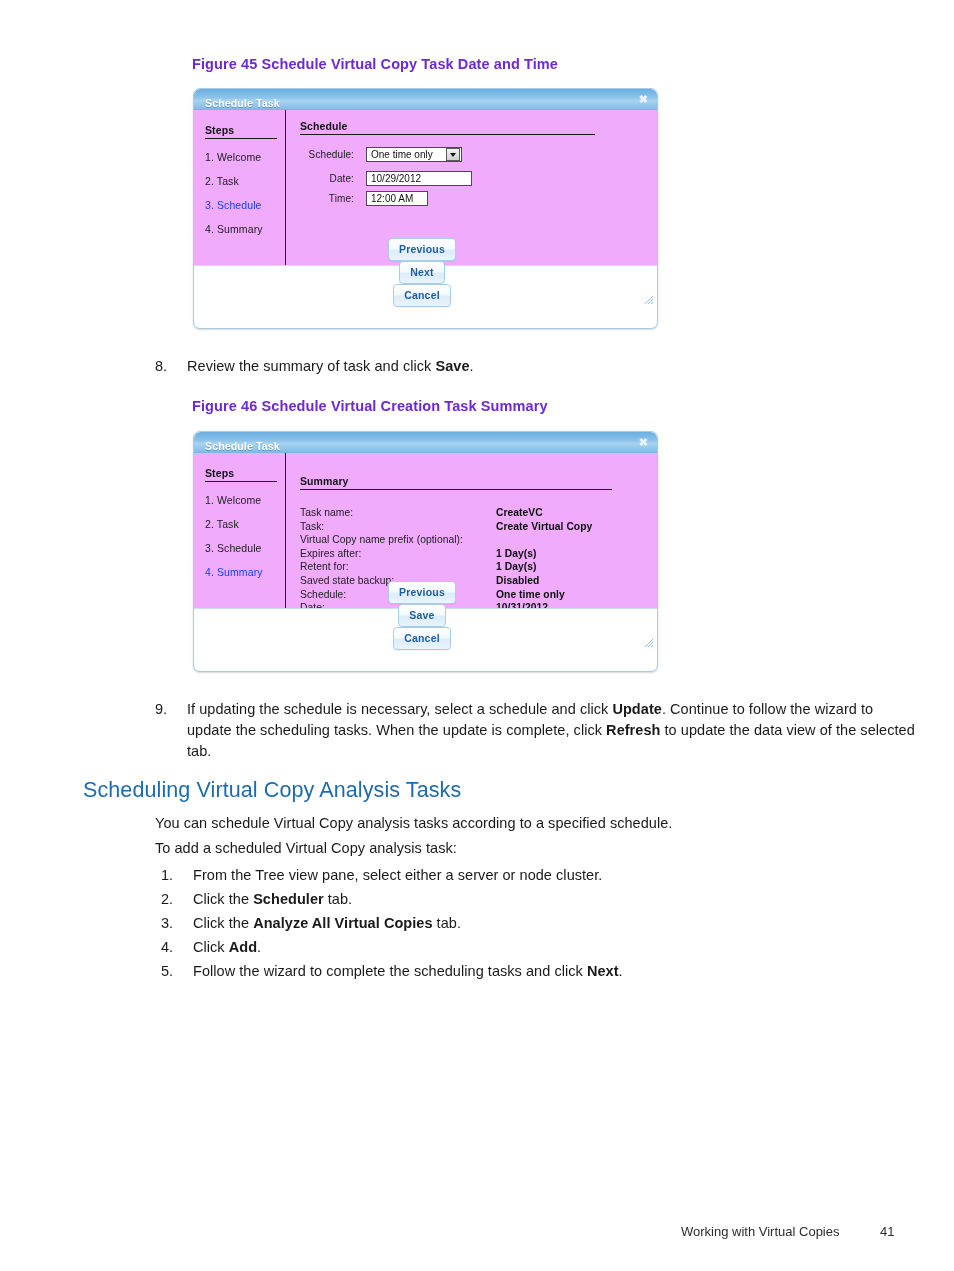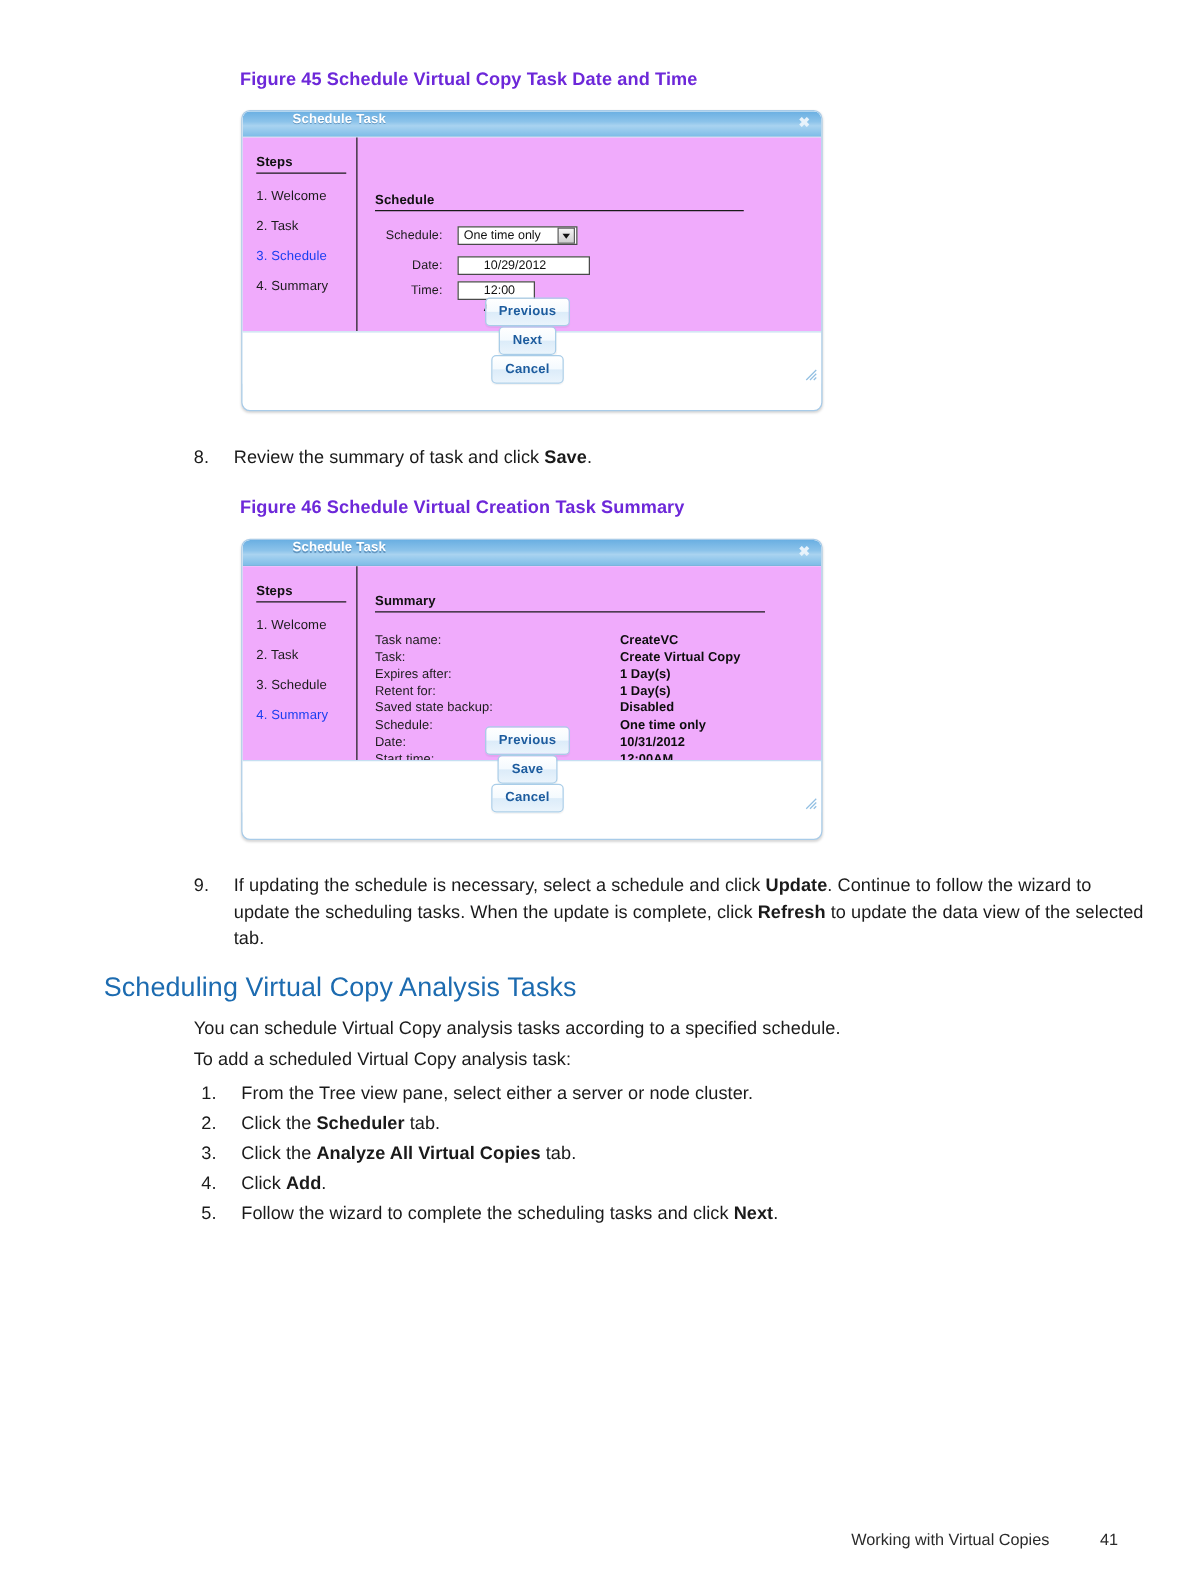--- a/index.html
+++ b/index.html
@@ -42,23 +42,22 @@
     box-sizing: border-box;
     overflow: hidden;
   }
   .dlg-titlebar {
     height: 20px;
     background: linear-gradient(to bottom, #6aafe2 0%, #8cc3ea 42%, #a9d3f0 58%, #7fbde8 100%);
     border-bottom: 1px solid #7cb5dd;
     border-top-left-radius: 6px;
     border-top-right-radius: 6px;
     display: flex;
-    align-items: flex-start;
-    position: relative;
-    padding-left: 29px;
+    align-items: flex-end;
+    position: relative;
   }
   .dlg-title {
     font-size: 10.5px;
     font-weight: bold;
     color: #ffffff;
     margin-left: 11px;
     letter-spacing: 0.15px;
     text-shadow: 0 1px 0 rgba(40,90,140,0.45);
   }
   .dlg-close {
@@ -170,21 +169,21 @@
     border-top: 4px solid #111;
   }
   .text-box {
     margin-left: 12px;
     border: 1px solid #4a4a4a;
     background: #fff;
     height: 15px;
     line-height: 14px;
     font-size: 10px;
     color: #111;
-    padding: 0 20px;
+    padding: 0 4px;
     box-sizing: border-box;
   }
   .tb-date { width: 106px; }
   .tb-time { width: 62px; }
 
   
   .summary-grid {
     margin-top: 16px;
     font-size: 10.3px;
     color: #1b1b1b;
@@ -294,21 +293,21 @@
 
       <div class="steps-pane">
         <div class="steps-head">Steps</div>
         <div class="step-item">1. Welcome</div>
         <div class="step-item">2. Task</div>
         <div class="step-item active">3. Schedule</div>
         <div class="step-item">4. Summary</div>
       </div>
 
       <div class="content-pane">
-        <div class="content-head" style="width:295px;margin-top:34px;">Schedule</div>
+        <div class="content-head" style="width:295px;">Schedule</div>
 
         <div class="form-area">
           <div class="form-row">
             <span class="form-label lbl-sched">Schedule:</span>
             <span class="select-box">
               <span>One time only</span>
               <span class="select-arrow">
                   <i></i>
                 </span>
             </span>
@@ -371,20 +370,24 @@
         <div class="summary-grid">
           <div class="sum-row">
             <span class="sum-key">Task name:</span>
             <span class="sum-val">CreateVC</span>
           </div>
           <div class="sum-row">
             <span class="sum-key">Task:</span>
             <span class="sum-val">Create Virtual Copy</span>
           </div>
           <div class="sum-row">
+            <span class="sum-key">Virtual Copy name prefix (optional):</span>
+            <span class="sum-val"></span>
+          </div>
+          <div class="sum-row">
             <span class="sum-key">Expires after:</span>
             <span class="sum-val">1 Day(s)</span>
           </div>
           <div class="sum-row">
             <span class="sum-key">Retent for:</span>
             <span class="sum-val">1 Day(s)</span>
           </div>
           <div class="sum-row">
             <span class="sum-key">Saved state backup:</span>
             <span class="sum-val">Disabled</span>

